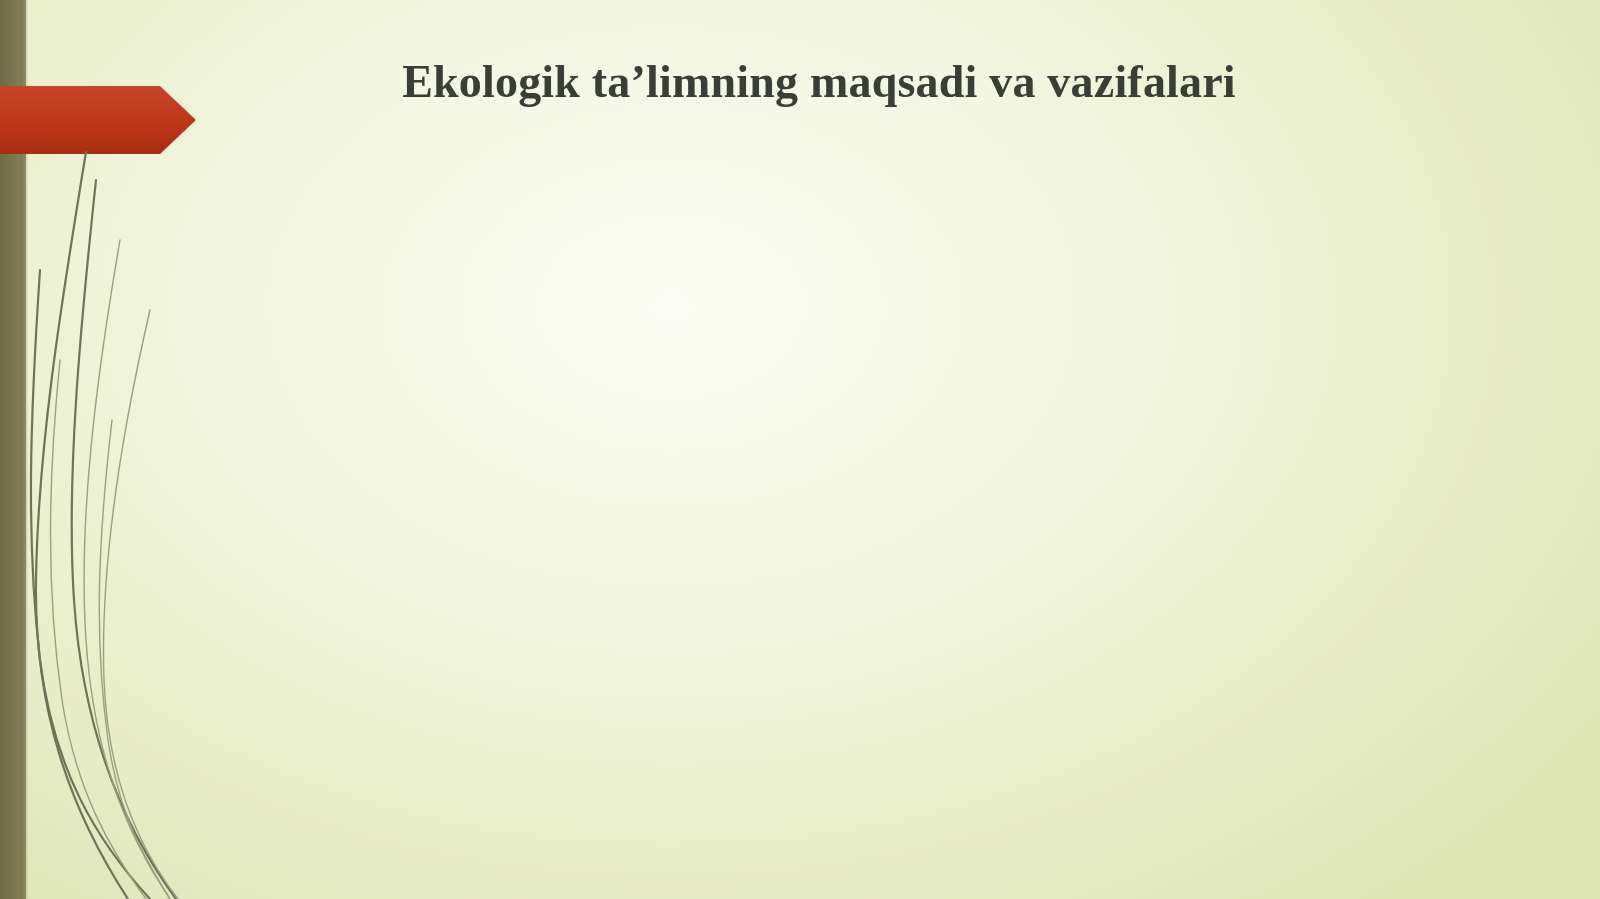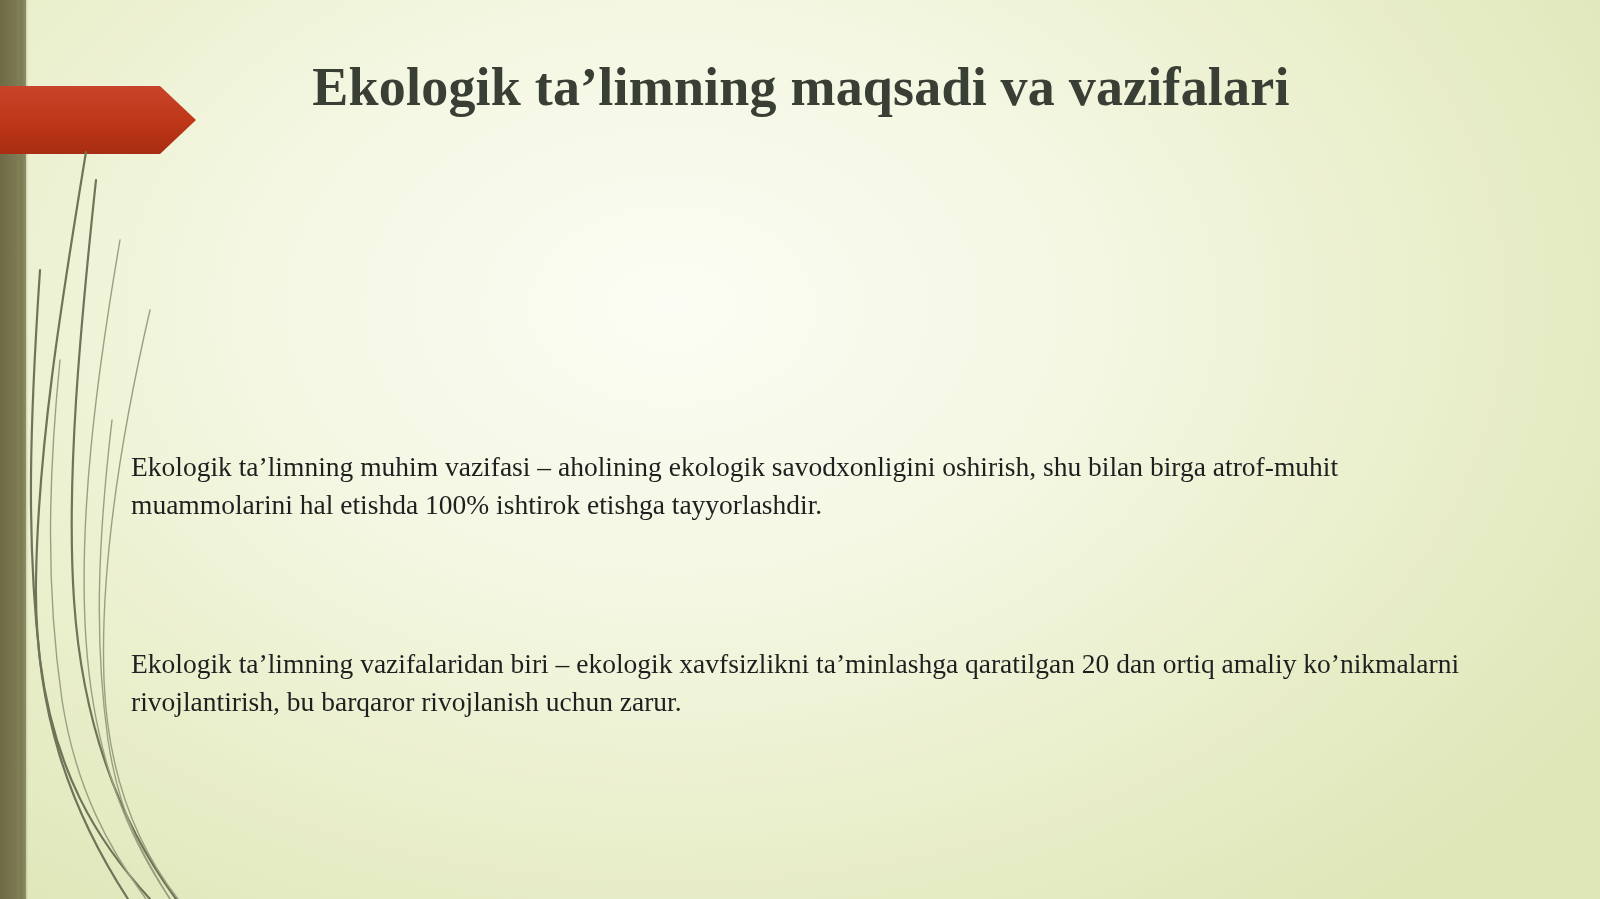--- a/index.html
+++ b/index.html
@@ -55,25 +55,25 @@
     position: absolute;
     left: 0;
     top: 120px;
     width: 360px;
     height: 779px;
     pointer-events: none;
   }
 
   .title {
     position: absolute;
-    left: 136px;
+    left: 154px;
     top: 56px;
     width: 1330px;
     text-align: center;
-    font-size: 54px;
+    font-size: 46px;
     font-weight: bold;
     color: #3a3f36;
     letter-spacing: 0.2px;
     line-height: 1.15;
   }
 
   .body-block {
     position: absolute;
     left: 131px;
     width: 1370px;
@@ -113,16 +113,14 @@
     <g fill="none" stroke="#9aa07f" stroke-width="1.4" stroke-linecap="round">
       <path d="M120 120 C 96 260, 78 400, 86 520 C 94 640, 130 720, 170 779"></path>
       <path d="M150 190 C 120 320, 100 450, 104 560 C 108 660, 140 730, 178 779"></path>
       <path d="M60 240 C 48 360, 46 470, 62 580 C 76 670, 110 730, 146 779"></path>
       <path d="M112 300 C 98 420, 94 520, 108 620 C 120 700, 146 740, 170 779"></path>
     </g>
   </svg>
 
   <div class="title">Ekologik ta’limning maqsadi va vazifalari</div>
 
-  <div class="body-block p2">Ekologik ta’limning muhim vazifasi – aholining ekologik savodxonligini oshirish, shu bilan birga atrof-muhit muammolarini hal etishda 100% ishtirok etishga tayyorlashdir.</div>
-  <div class="body-block p3">Ekologik ta’limning vazifalaridan biri – ekologik xavfsizlikni ta’minlashga qaratilgan 20 dan ortiq amaliy ko’nikmalarni rivojlantirish, bu barqaror rivojlanish uchun zarur.</div>
 
 </div>
 
 </body></html>

